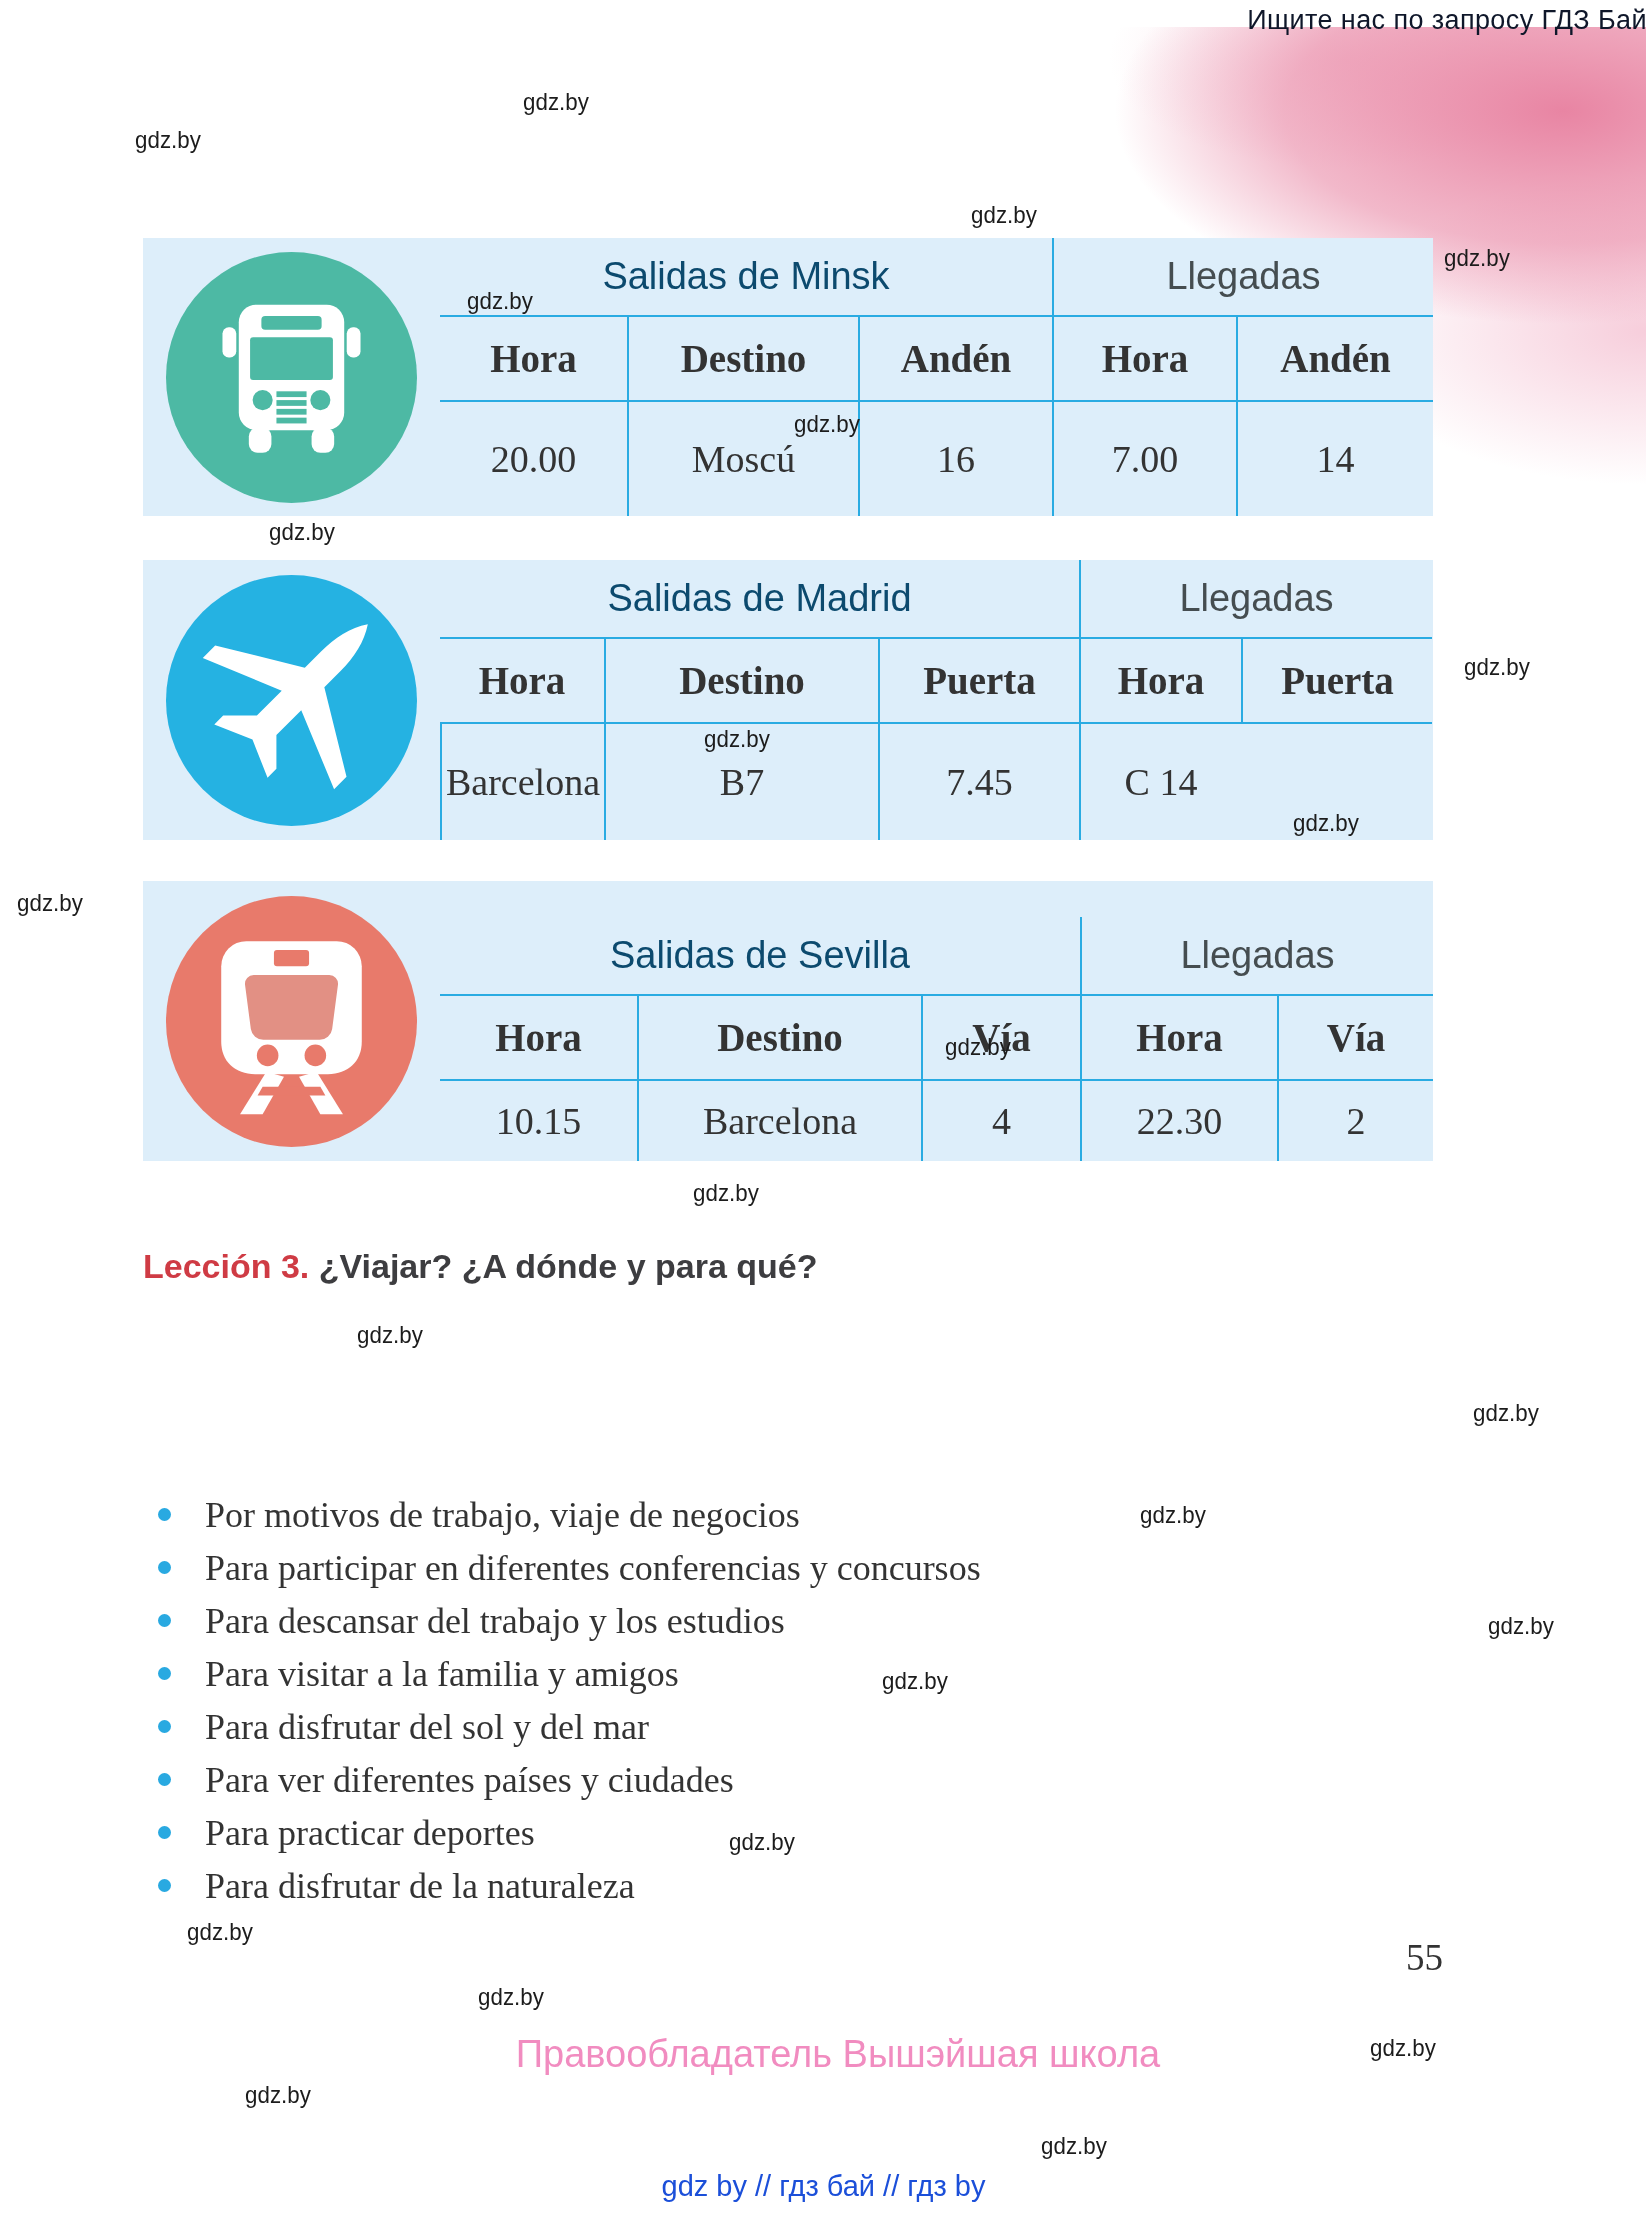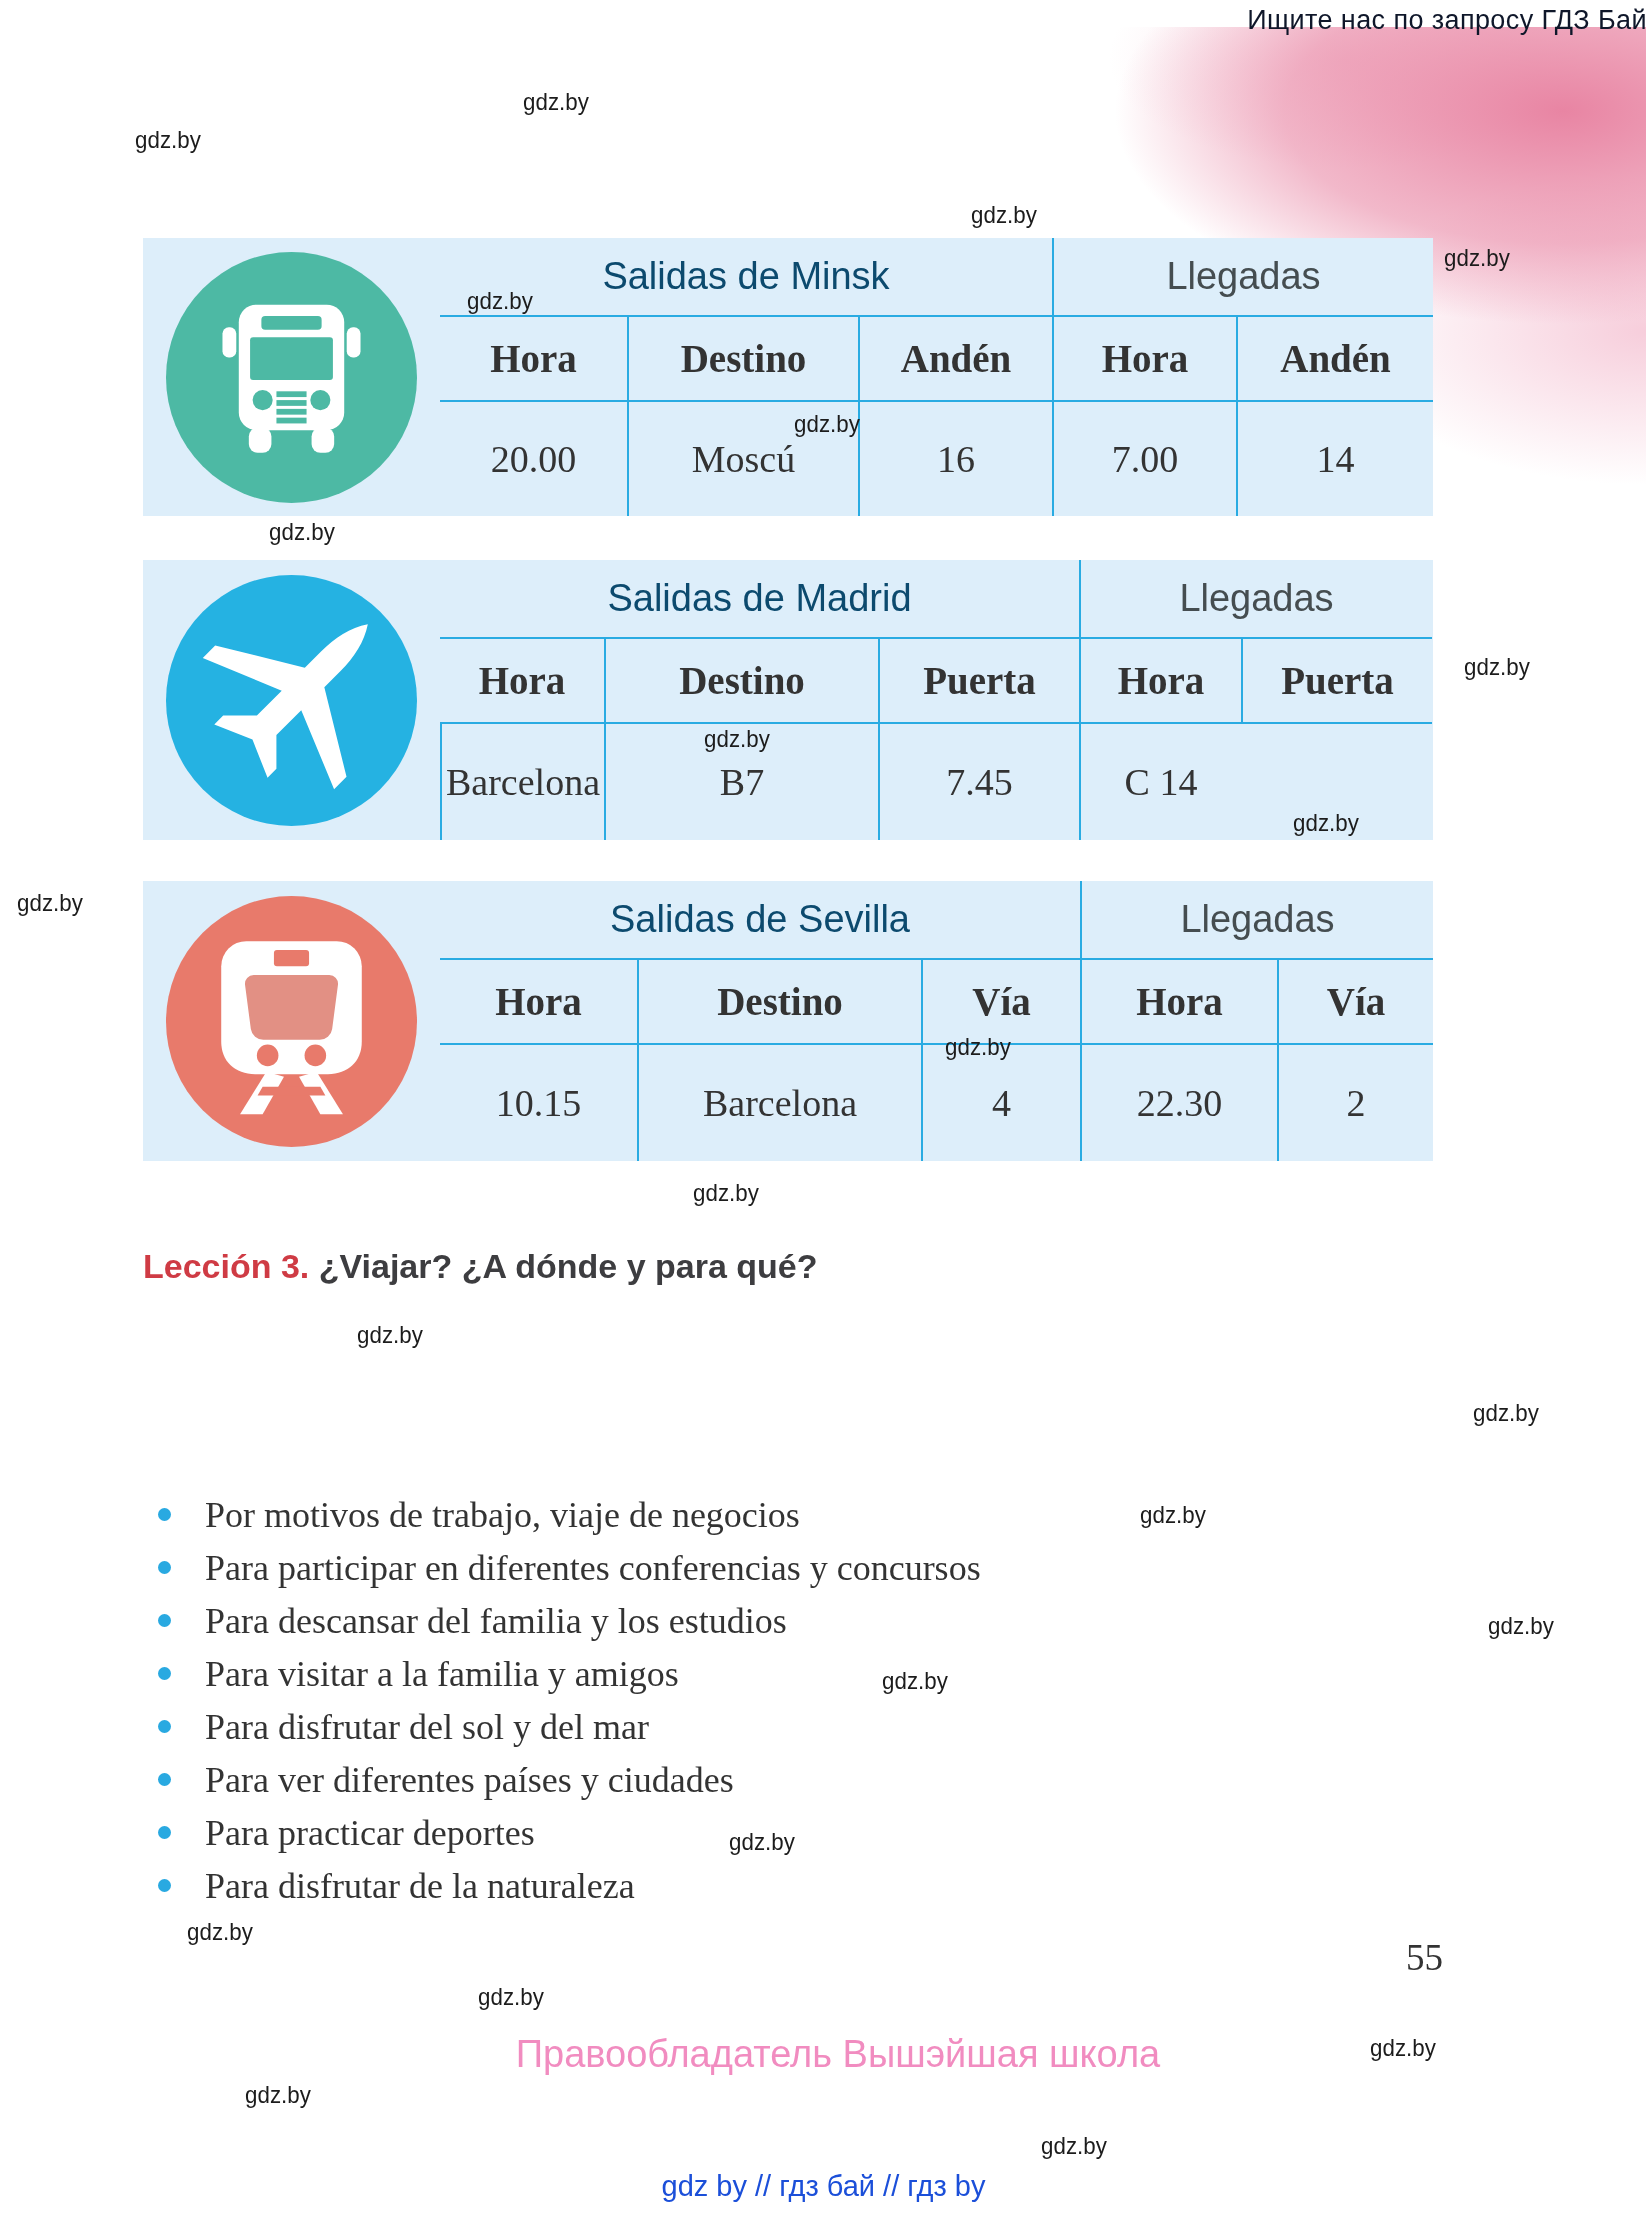--- a/index.html
+++ b/index.html
@@ -13,21 +13,21 @@
       radial-gradient(ellipse 40% 30% at 64% 6%, rgba(244,195,211,0.55) 0%, rgba(244,195,211,0) 70%);}
   .top-banner{position:absolute;left:0;top:4.8px;width:100%;text-align:right;
     font-size:27px;color:#0f172a;letter-spacing:0.4px;}
   
   .ttable{position:absolute;left:143px;width:1290px;background:#ddeefa;display:flex;}
   .icon-cell{width:297px;display:flex;align-items:center;justify-content:center;}
   .icon-cell svg{width:251px;height:251px;display:block;}
   .tgrid{width:993px;display:grid;grid-template-rows:79px 85px auto;}
   .tg0{grid-template-columns:187px 231px 194px 184px 197px;}
   .tg1{grid-template-columns:164px 274px 201px 162px 191px;}
-  .tg2{grid-template-columns:197px 284px 159px 197px 156px;}
+  .tg2{grid-template-columns:197px 284px 159px 197px 156px;margin-top:36px;}
   .cell{display:flex;align-items:center;justify-content:center;box-sizing:border-box;}
   .hdep{grid-column:1/4;font-size:38px;color:#0c4a6e;border-bottom:2.4px solid #29abe2;}
   .harr{grid-column:4/6;font-size:38px;color:#454d50;border-bottom:2.4px solid #29abe2;border-left:2.4px solid #29abe2;}
   .ch{font-family:"Liberation Serif",serif;font-weight:700;font-size:39px;color:#333;border-bottom:2.4px solid #29abe2;}
   .cd{font-family:"Liberation Serif",serif;font-size:38px;color:#333;}
   .bl{border-left:2.4px solid #29abe2;}
   
   .lesson{position:absolute;left:143px;top:1248px;width:1322px;font-weight:700;font-size:34px;line-height:1.1;}
   .lesson .lnum{color:#cf3b44;}
   .lesson .ltitle{color:#3d3d40;}
@@ -163,21 +163,21 @@
     <li>
         <span class="dot"></span>
         <span>Por motivos de trabajo, viaje de negocios</span>
       </li>
     <li>
         <span class="dot"></span>
         <span>Para participar en diferentes conferencias y concursos</span>
       </li>
     <li>
         <span class="dot"></span>
-        <span>Para descansar del familia y los estudios</span>
+        <span>Para descansar del trabajo y los estudios</span>
       </li>
     <li>
         <span class="dot"></span>
         <span>Para visitar a la familia y amigos</span>
       </li>
     <li>
         <span class="dot"></span>
         <span>Para disfrutar del sol y del mar</span>
       </li>
     <li>

